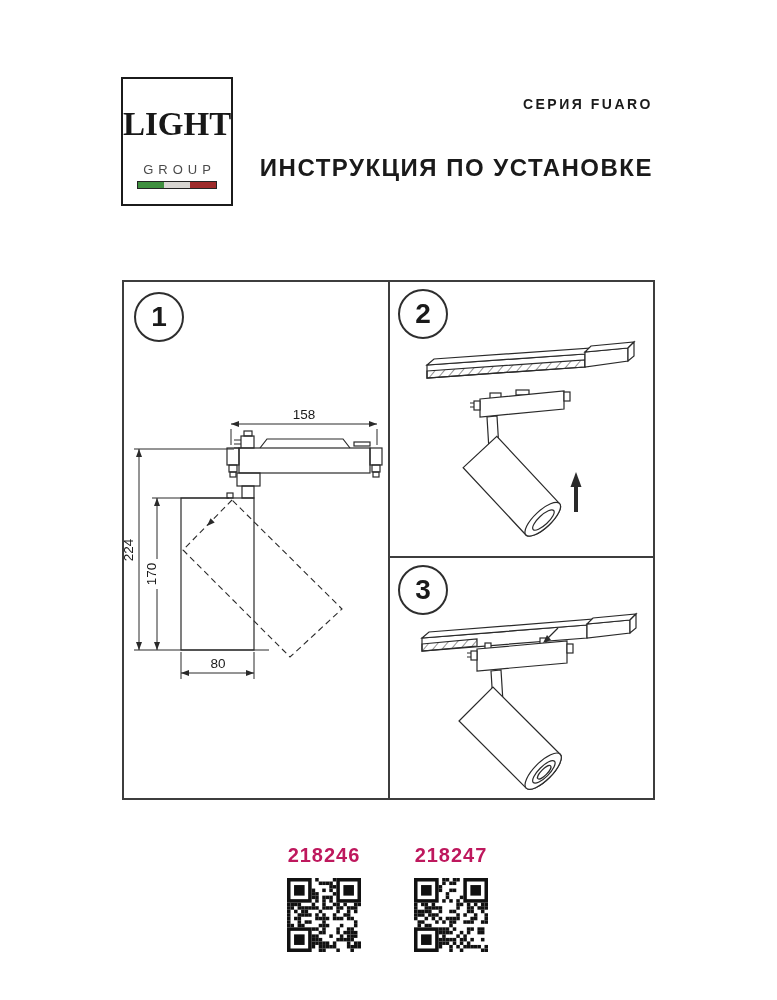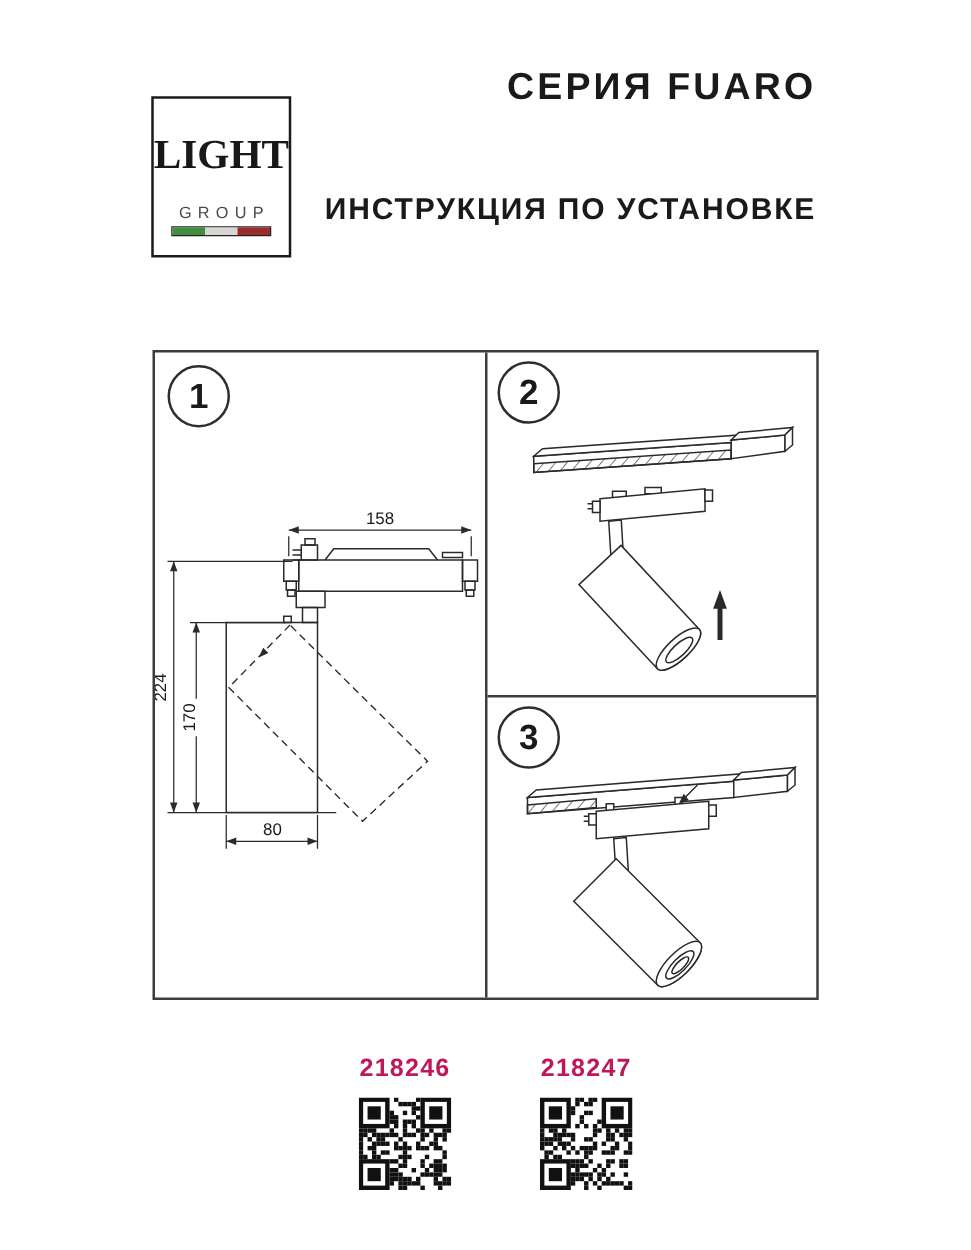--- a/index.html
+++ b/index.html
@@ -24,22 +24,22 @@
     font-size:13px;letter-spacing:5px;color:#4a4a4a;margin-top:22px;padding-left:5px;
   }
   .logo-flag{
     width:80px;height:8px;margin:4px auto 0;border:1px solid #232323;
     box-sizing:border-box;display:flex;
   }
   .logo-flag span{flex:1;}
 
   
   .hdr-series{
-    right:124px;top:56px;text-align:right;font-weight:bold;
-    font-size:30px;letter-spacing:2.5px;line-height:28px;white-space:nowrap;
+    right:124px;top:90px;text-align:right;font-weight:bold;
+    font-size:14px;letter-spacing:2.5px;line-height:28px;white-space:nowrap;
   }
   .hdr-title{
     right:124px;top:154px;text-align:center;font-weight:bold;
     font-size:24px;letter-spacing:1.5px;line-height:27px;white-space:nowrap;
   }
 
   
   .frame{
     left:122px;top:280px;width:533px;height:520px;
     border:2px solid #3d3d3d;box-sizing:border-box;background:#fff;
@@ -54,21 +54,21 @@
     font-size:28px;font-weight:bold;background:#fff;z-index:2;
   }
   #panel1 .step-circle{left:10px;top:10px;}
   #panel2 .step-circle,#panel3 .step-circle{left:8px;top:7px;}
   svg.draw{position:absolute;left:0;top:0;width:100%;height:100%;}
   svg text{font-family:"Liberation Sans","DejaVu Sans",sans-serif;}
 
   
   .product{position:absolute;width:140px;text-align:center;}
   #product1{left:254px;top:843px;}
-  #product2{left:399px;top:843px;}
+  #product2{left:381px;top:843px;}
   .code{font-size:20px;font-weight:bold;letter-spacing:1px;color:#be185d;line-height:24px;}
   .qr{display:block;margin:11px auto 0;width:74px;height:74px;}
 </style>
 </head>
 <body>
 
 <div class="abs logo-box">
   <div class="logo-word">LIGHT</div>
   <div class="logo-group">GROUP</div>
   <div class="logo-flag">

